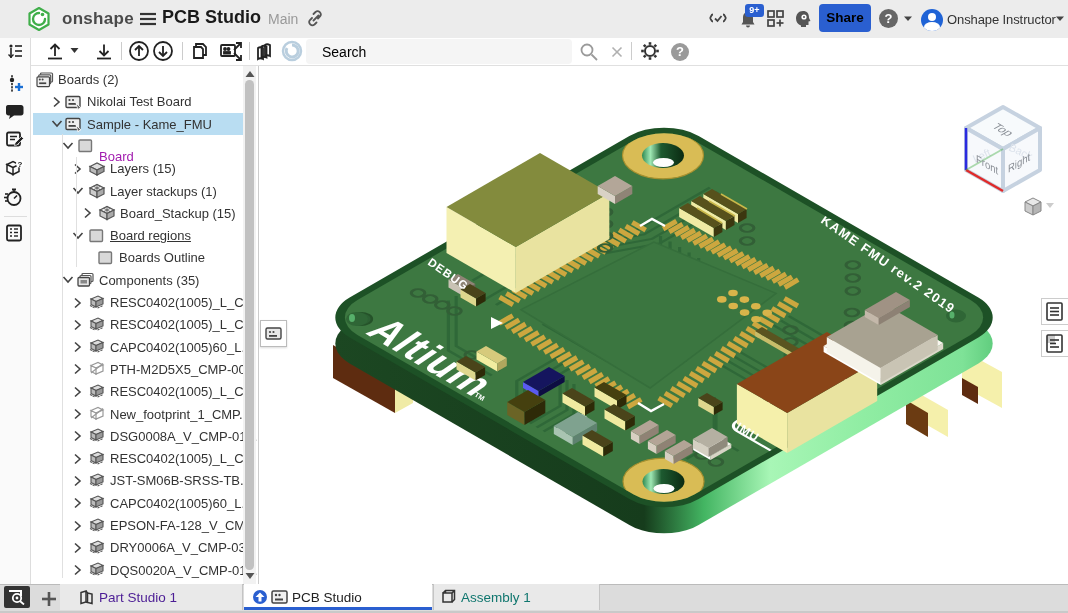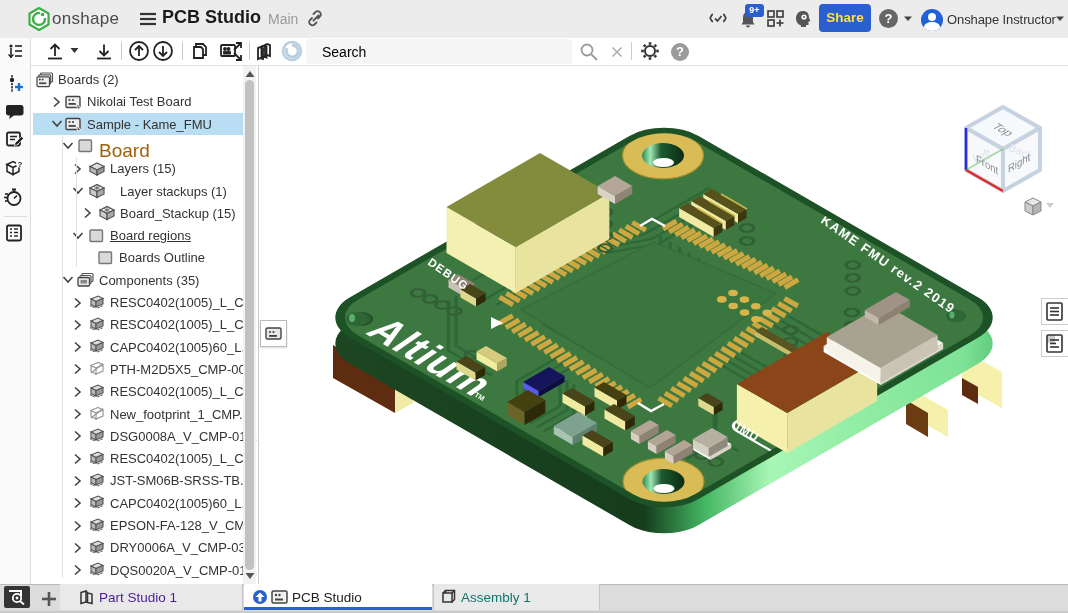--- a/index.html
+++ b/index.html
@@ -56,21 +56,21 @@
 <div class="bg" style="left:0;top:0;width:1068px;height:38px;background:#ececec"></div>
 <div class="bg" style="left:0;top:38px;width:31px;height:546px;background:#fafafa;border-right:1px solid #ddd"></div>
 <div class="bg" style="left:31px;top:38px;width:1037px;height:28px;background:#fff;border-bottom:1px solid #e0e0e0"></div>
 <div class="bg" style="left:31px;top:66px;width:228px;height:518px;background:#fff;border-right:1px solid #ccc"></div>
 <div class="bg" style="left:259px;top:66px;width:809px;height:518px;background:#fff"></div>
 <svg width="26" height="26" viewBox="0 0 26 26" style="position:absolute;left:26px;top:6px">
     <path d="M13 2 L22.5 7.5 L22.5 18.5 L13 24 L3.5 18.5 L3.5 7.5 Z" fill="#fff" stroke="#3fae49" stroke-width="2.2" stroke-linejoin="round"></path>
 <path d="M13 7 a6 6 0 1 0 6 6" fill="none" stroke="#3fae49" stroke-width="2.4" stroke-linecap="round"></path>
 <circle cx="16.5" cy="8.5" r="1.8" fill="#3fae49"></circle>
   </svg>
-<div style="position:absolute;left:52px;top:9px;font-size:17px;color:#4a4a4a;font-weight:normal;white-space:nowrap;letter-spacing:0.3px">onshape</div>
+<div style="position:absolute;left:62px;top:9px;font-size:17px;color:#4a4a4a;font-weight:bold;white-space:nowrap;letter-spacing:0.3px">onshape</div>
 <svg width="18" height="16" viewBox="0 0 18 16" style="position:absolute;left:139px;top:11px">
     <g stroke="#333" stroke-width="2.2">
       <line x1="1" y1="3" x2="17" y2="3"></line>
       <line x1="1" y1="8" x2="17" y2="8"></line>
       <line x1="1" y1="13" x2="17" y2="13"></line>
     </g>
   </svg>
 <div style="position:absolute;left:162px;top:7px;font-size:18px;color:#1a1a1a;font-weight:bold;white-space:nowrap;">PCB Studio</div>
 <div style="position:absolute;left:268px;top:11px;font-size:14px;color:#999;font-weight:normal;white-space:nowrap;">Main</div>
 <svg width="18" height="18" viewBox="0 0 18 18" style="position:absolute;left:306px;top:10px">
@@ -97,21 +97,21 @@
       <rect x="2" y="11" width="6" height="6"></rect>
 <line x1="14" y1="10.5" x2="14" y2="17.5"></line>
       <line x1="10.5" y1="14" x2="17.5" y2="14"></line>
     </g>
   </svg>
 <svg width="21" height="20" viewBox="0 0 21 20" style="position:absolute;left:793px;top:9px">
     <path d="M10 2 C5.5 2 3 5.5 3 9.5 C3 13 5 15.5 8 16.5 L8 18 L13 18 L13 16 L15.5 16 L15.5 12.5 L17.5 12 L16 9 C16 4.5 14 2 10 2 Z" fill="#555"></path>
 <circle cx="11" cy="8" r="2.6" fill="#fff"></circle>
     <circle cx="11" cy="8" r="1" fill="#555"></circle>
   </svg>
-<div style="position:absolute;left:819px;top:4px;width:52px;height:28px;background:#2a5fd0;border-radius:4px;color:#fde047;font-size:13.5px;font-weight:bold;text-align:center;line-height:28px">Share</div>
+<div style="position:absolute;left:819px;top:4px;width:52px;height:28px;background:#2a5fd0;border-radius:4px;color:#000000;font-size:13.5px;font-weight:bold;text-align:center;line-height:28px">Share</div>
 <div style="position:absolute;left:879px;top:9px;width:19px;height:19px;background:#666;border-radius:50%;color:#fff;font-size:13px;font-weight:bold;text-align:center;line-height:19px">?</div>
 <svg width="10" height="8" viewBox="0 0 10 8" style="position:absolute;left:903px;top:15px">
     <path d="M1 1.5 L5 6 L9 1.5 Z" fill="#444"></path>
   </svg>
 <div style="position:absolute;left:921px;top:9px;width:22px;height:22px;background:#1f63d6;border-radius:50%;overflow:hidden">
 <div style="position:absolute;left:7px;top:4px;width:8px;height:8px;background:#fff;border-radius:50%"></div>
 <div style="position:absolute;left:3px;top:13px;width:16px;height:10px;background:#fff;border-radius:50% 50% 0 0"></div>
   </div>
 <div style="position:absolute;left:947px;top:12px;font-size:13px;color:#333;font-weight:normal;white-space:nowrap;letter-spacing:-0.1px">Onshape Instructor</div>
 <svg width="10" height="8" viewBox="0 0 10 8" style="position:absolute;left:1055px;top:15px">
@@ -289,39 +289,39 @@
   </svg>
 <div style="position:absolute;left:87px;top:116.6px;font-size:13px;color:#333;font-weight:normal;white-space:nowrap;">Sample - Kame_FMU</div>
 <svg width="12" height="12" viewBox="0 0 12 12" style="position:absolute;left:62px;top:140.4px">
     <g fill="none" stroke="#444" stroke-width="1.6">
       <polyline points="1.5,3 6,8 10.5,3"></polyline>
     </g>
   </svg>
 <svg width="18" height="16" viewBox="0 0 18 16" style="position:absolute;left:77px;top:138.4px">
     <use href="#i-square"></use>
   </svg>
-<div style="position:absolute;left:99px;top:140px;font-size:19px;color:#a16207;font-weight:normal;white-space:nowrap;">Board</div>
+<div style="position:absolute;left:99px;top:149px;font-size:13px;color:#a21caf;font-weight:normal;white-space:nowrap;">Board</div>
 <svg width="12" height="12" viewBox="0 0 12 12" style="position:absolute;left:72px;top:162.70000000000002px">
     <g fill="none" stroke="#444" stroke-width="1.6">
       <polyline points="3,1.5 8,6 3,10.5"></polyline>
     </g>
   </svg>
 <svg width="18" height="16" viewBox="0 0 18 16" style="position:absolute;left:88px;top:160.7px">
     <use href="#i-layers"></use>
   </svg>
 <div style="position:absolute;left:110px;top:161.20000000000002px;font-size:13px;color:#333;font-weight:normal;white-space:nowrap;text-align:right;">Layers (15)</div>
 <svg width="12" height="12" viewBox="0 0 12 12" style="position:absolute;left:72px;top:185.00000000000003px">
     <g fill="none" stroke="#444" stroke-width="1.6">
       <polyline points="1.5,3 6,8 10.5,3"></polyline>
     </g>
   </svg>
 <svg width="18" height="16" viewBox="0 0 18 16" style="position:absolute;left:88px;top:183.0px">
     <use href="#i-stackup"></use>
   </svg>
-<div style="position:absolute;left:110px;top:183.50000000000003px;font-size:13px;color:#333;font-weight:normal;white-space:nowrap;margin-left:10px;">Layer stackups (1)</div>
+<div style="position:absolute;left:110px;top:183.50000000000003px;font-size:13px;color:#333;font-weight:normal;white-space:nowrap;">Layer stackups (1)</div>
 <svg width="12" height="12" viewBox="0 0 12 12" style="position:absolute;left:82px;top:207.30000000000004px">
     <g fill="none" stroke="#444" stroke-width="1.6">
       <polyline points="3,1.5 8,6 3,10.5"></polyline>
     </g>
   </svg>
 <svg width="18" height="16" viewBox="0 0 18 16" style="position:absolute;left:98px;top:205.3px">
     <use href="#i-stackup"></use>
   </svg>
 <div style="position:absolute;left:120px;top:205.80000000000004px;font-size:13px;color:#333;font-weight:normal;white-space:nowrap;">Board_Stackup (15)</div>
 <svg width="12" height="12" viewBox="0 0 12 12" style="position:absolute;left:72px;top:229.60000000000005px">

